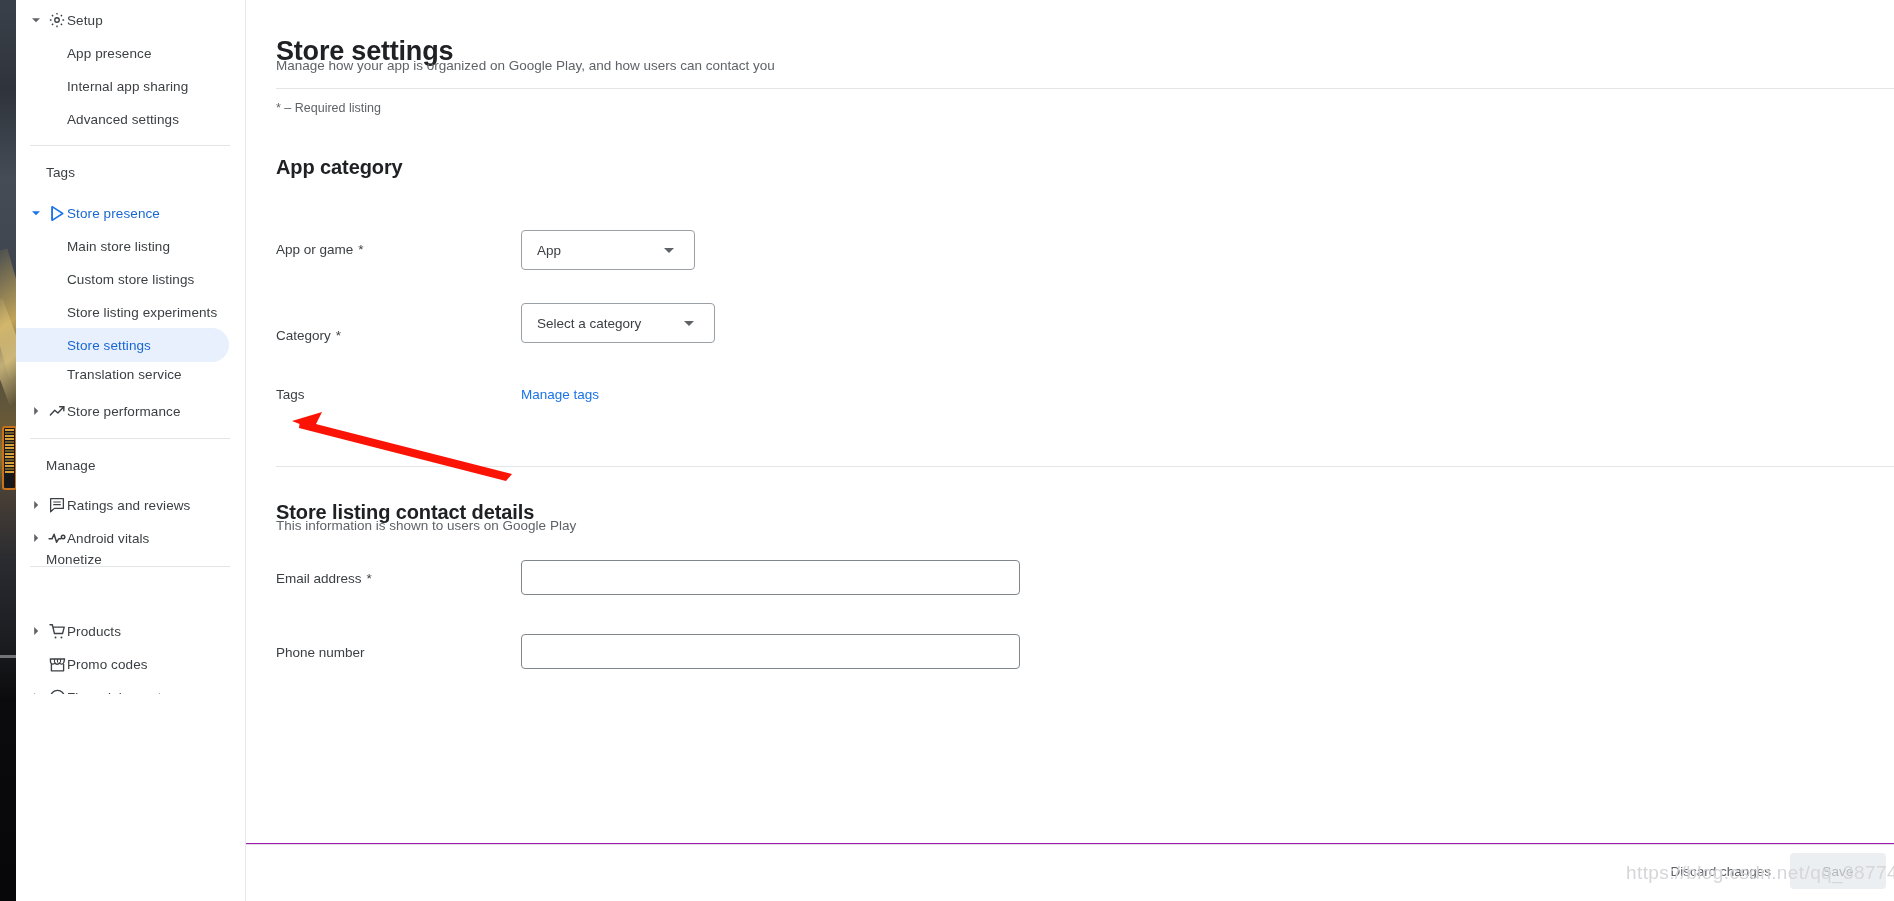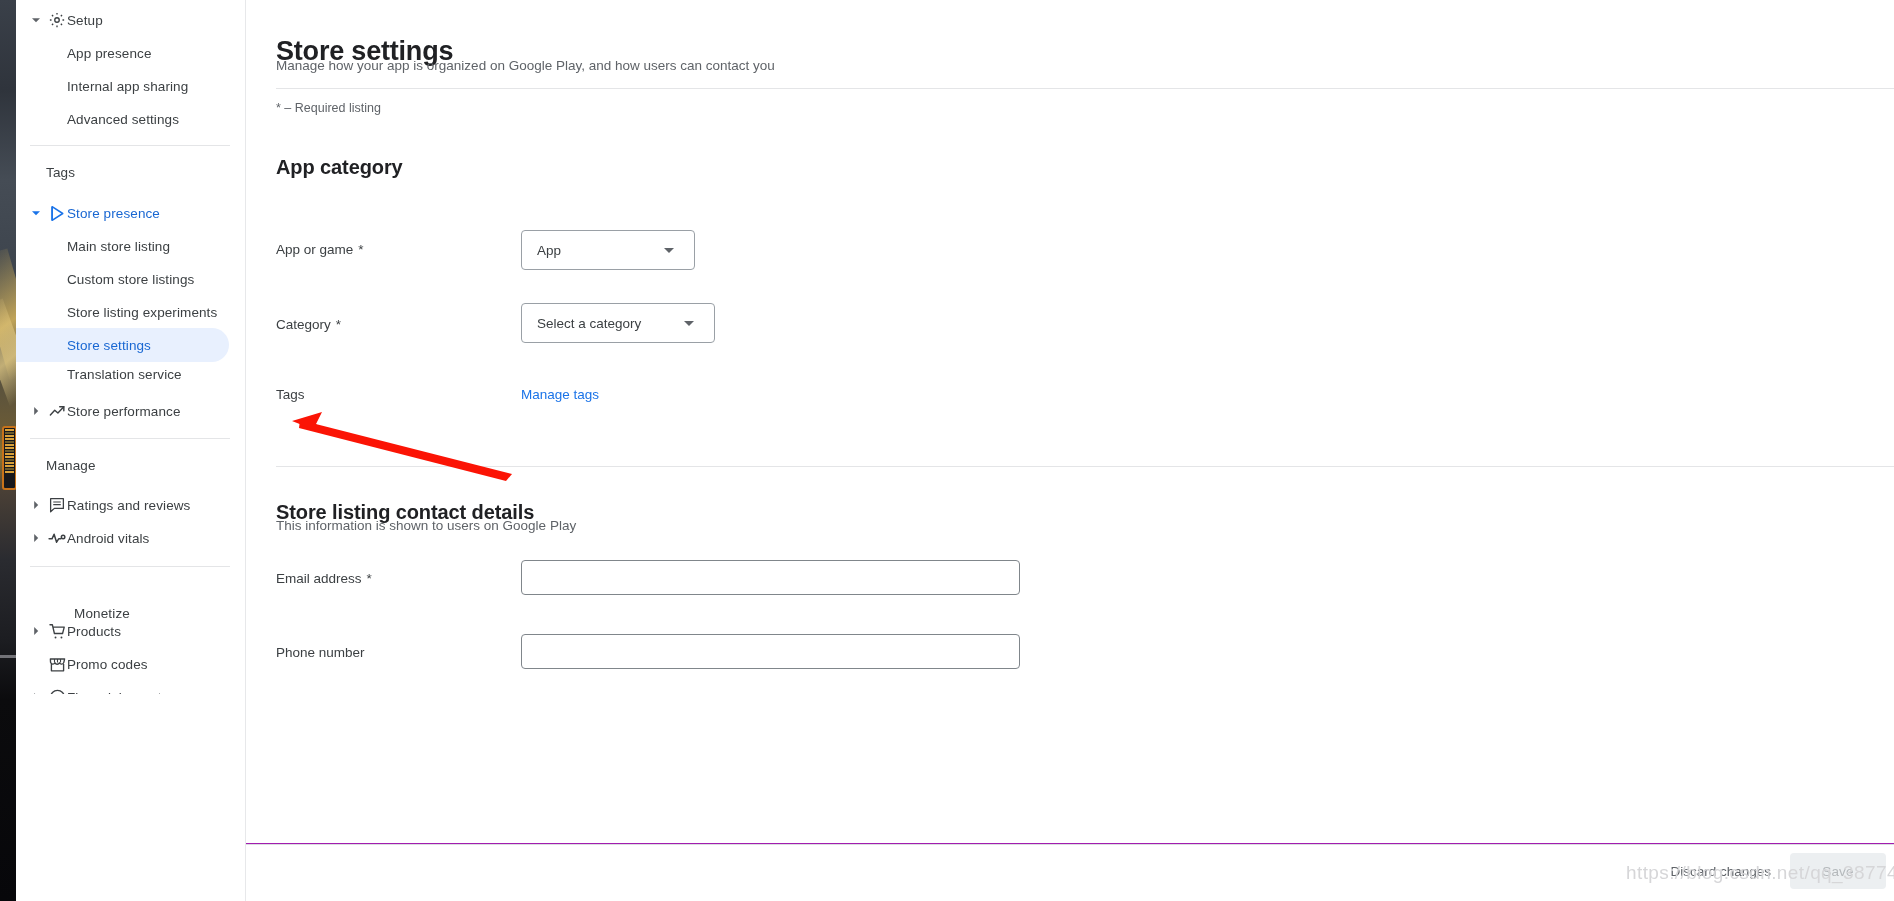--- a/index.html
+++ b/index.html
@@ -427,21 +427,21 @@
         <svg width="20" height="20" viewBox="0 0 24 24" fill="none" stroke="#3c4043" stroke-width="1.8" stroke-linecap="round" stroke-linejoin="round">
           <path d="M2.5 13 L6 13 L8.5 7.5 L11.5 17 L14 13 L16.5 13"></path>
           <circle cx="19.3" cy="10.8" r="2.1"></circle>
         </svg>
       </span>
       <span class="nav-label">Android vitals</span>
     </div>
 
     <div class="nav-divider" style="top:566px;"></div>
 
-    <div class="nav-section" style="top:606px;margin-left:28px;">Monetize</div>
+    <div class="nav-section" style="top:552px;">Monetize</div>
 
     <div class="nav-item" style="top:614px;">
       <span class="caret">
         <svg width="10" height="10" viewBox="0 0 10 10">
             <path d="M3.2 1 L7.2 5 L3.2 9 Z" fill="#5f6368"></path>
           </svg>
       </span>
       <span class="nav-icon">
         <svg width="19" height="19" viewBox="0 0 24 24" fill="none" stroke="#3c4043" stroke-width="1.7" stroke-linecap="round" stroke-linejoin="round">
           <path d="M2.5 3.5h3l2.6 11h10.3l2.1-8H6.4"></path>
@@ -493,21 +493,21 @@
     <h2 class="section-title" style="top:139px;">App category</h2>
 
     <div class="field-label" style="top:242px;">
       <span>App or game</span><span class="req">*</span>
     </div>
     <div class="select-box" style="left:275px; top:230px; width:174px; height:40px;">
       <span class="sel-value">App</span>
       <span class="select-arrow"></span>
     </div>
 
-    <div class="field-label" style="top:317px;">
+    <div class="field-label" style="top:328px;">
       <span>Category</span><span class="req">*</span>
     </div>
     <div class="select-box" style="left:275px; top:303px; width:194px; height:40px;">
       <span class="sel-value placeholder">Select a category</span>
       <span class="select-arrow"></span>
     </div>
 
     <div class="field-label" style="top:387px;">
       <span>Tags</span>
     </div>

